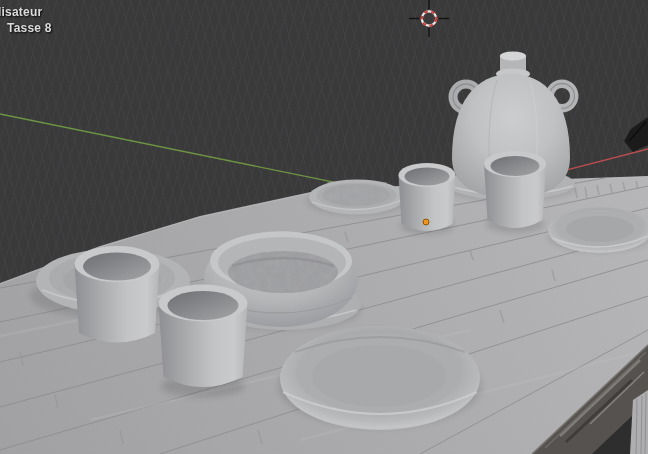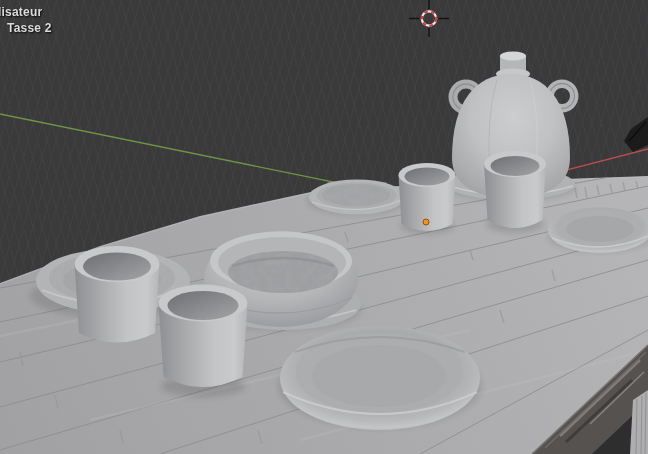--- a/index.html
+++ b/index.html
@@ -247,14 +247,14 @@
           <path d="M 9.5 0 H 20"></path>
         <path d="M 0 -18.5 V -9.5"></path>
           <path d="M 0 9.5 V 18.5"></path>
       </g>
       <circle r="7.2" fill="none" stroke-width="2.2" stroke="#ebebeb"></circle>
       <circle r="7.2" fill="none" stroke-width="2.2" stroke-dasharray="3.6 3.6" stroke="#cf3d3d"></circle>
     </g>
   </svg>
 
   <div id="view-label" class="hud-text">lisateur</div>
-  <div id="object-label" class="hud-text">Tasse 2</div>
+  <div id="object-label" class="hud-text">Tasse 8</div>
 </div>
 
 </body></html>

